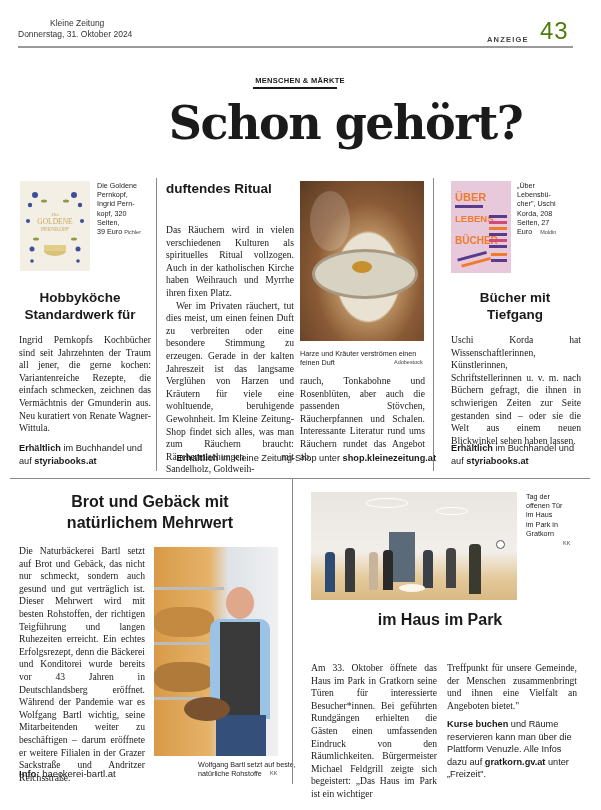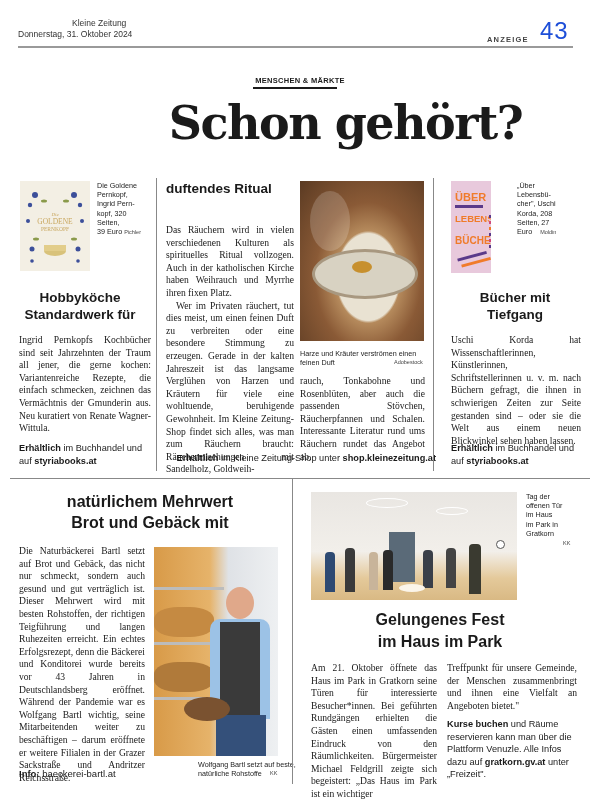--- a/index.html
+++ b/index.html
@@ -1,41 +1,41 @@
 <!DOCTYPE html>
 <html><head>
 <meta charset="utf-8">
 <style>
   html, body { margin:0; padding:0; background:#fff; }
   body { width:601px; height:810px; position:relative; overflow:hidden; color:#1a1a1a; font-family:"Liberation Serif", serif; }
   .abs { position:absolute; }
   .sans { font-family:"Liberation Sans", sans-serif; }
   .hdr-small { font-size:8.5px; line-height:11px; color:#333; }
   .anzeige { font-size:7.5px; letter-spacing:1.2px; color:#444; font-weight:bold; }
-  .pagenum { font-size:24px; font-weight:300; color:#1d4ed8; letter-spacing:1px; }
+  .pagenum { font-size:24px; font-weight:300; color:#4d7c0f; letter-spacing:1px; }
   .rule { background:#9a9a9a; height:1.5px; }
   .kicker { font-size:7.5px; font-weight:bold; letter-spacing:0.3px; text-align:center; }
   .kicker-line { height:2px; background:#1a1a1a; }
   .main-title { font-family:"DejaVu Serif", serif; font-weight:bold; font-size:46px; letter-spacing:-1.5px; text-align:center; line-height:50px;padding-left:45px; }
   .headline { font-family:"Liberation Sans", sans-serif; font-weight:bold; color:#1a1a1a; }
   .body { font-size:9.6px; line-height:12.6px; text-align:justify; hyphens:auto; }
   .body p { margin:0; }
   .indent { text-indent:10px; }
   .info { font-family:"Liberation Sans", sans-serif; font-size:9.2px; line-height:12.5px; }
   .info b { font-weight:bold; }
   .caption { font-family:"Liberation Sans", sans-serif; font-size:7.2px; line-height:9.2px; color:#222; }
   .credit { font-family:"Liberation Sans", sans-serif; font-size:5.5px; color:#444; }
   .vline { position:absolute; width:1px; background:#888; }
   .hline { position:absolute; height:1px; background:#888; }
   .img { position:absolute; overflow:hidden; }
 </style>
 </head>
 <body>
 
-<div class="abs sans hdr-small" style="left:26px;top:18px;padding-left:46px;">Kleine Zeitung</div>
+<div class="abs sans hdr-small" style="left:4px;top:18px;padding-left:46px;">Kleine Zeitung</div>
 <div class="abs sans hdr-small" style="left:18px;top:29px;">Donnerstag, 31. Oktober 2024</div>
 <div class="abs sans anzeige" style="left:487px;top:35px;">ANZEIGE</div>
 <div class="abs sans pagenum" style="left:540px;top:17px;">43</div>
 <div class="abs rule" style="left:18px;top:46px;width:555px;"></div>
 
 <div class="abs sans kicker" style="left:220px;top:76px;width:160px;">MENSCHEN &amp; MÄRKTE</div>
 <div class="abs kicker-line" style="left:253px;top:87px;width:84px;"></div>
 <div class="abs main-title" style="left:0;top:98px;width:601px;">Schon gehört?</div>
 
 <div class="img" style="left:20px;top:181px;width:70px;height:90px;background:#f3efe4;">
@@ -96,21 +96,21 @@
   <span>Harze und Kräuter verströmen einen feinen Duft</span>
 </div>
 <div class="abs credit" style="left:394px;top:359px;">Adobestock</div>
 <div class="abs body" style="left:300px;top:375px;width:125px;">rauch, Tonkabohne und Rosenblüten, aber auch die passenden Stövchen, Räucherpfannen und Schalen. Interessante Literatur rund ums Räuchern rundet das Angebot ab.</div>
 <div class="abs info" style="left:166px;top:452px;width:270px;text-align:right;">
   <b>Erhältlich</b><span> im Kleine Zeitung-Shop unter </span><b>shop.kleinezeitung.at</b>
 </div>
 
 <div class="vline" style="left:433px;top:178px;height:293px;"></div>
 
-<div class="img" style="left:451px;top:181px;width:40px;height:92px;background:#e8c9dc;">
+<div class="img" style="left:451px;top:181px;width:60px;height:92px;background:#e8c9dc;">
   <svg width="60" height="92" viewBox="0 0 60 92">
     <text x="4" y="20" font-size="11" font-weight="bold" fill="#f07b2a" font-family="Liberation Sans, sans-serif">ÜBER</text>
     <rect x="4" y="24" width="28" height="3" fill="#5a3a8a"></rect>
     <text x="4" y="41" font-size="9.5" font-weight="bold" fill="#f07b2a" font-family="Liberation Sans, sans-serif">LEBENS</text>
     <rect x="38" y="34" width="18" height="3" fill="#5a3a8a"></rect>
       <rect x="38" y="40" width="18" height="3" fill="#d04a7a"></rect>
     <rect x="38" y="46" width="18" height="3" fill="#f07b2a"></rect>
       <rect x="38" y="52" width="18" height="3" fill="#5a3a8a"></rect>
     <text x="4" y="63" font-size="10" font-weight="bold" fill="#f07b2a" font-family="Liberation Sans, sans-serif">BÜCHER</text>
     <rect x="38" y="58" width="18" height="3" fill="#d04a7a"></rect>
@@ -134,22 +134,22 @@
   <div>Tiefgang</div>
 </div>
 <div class="abs body" style="left:451px;top:334px;width:130px;">Uschi Korda hat Wissenschaftlerinnen, Künstlerinnen, Schriftstellerinnen u. v. m. nach Büchern gefragt, die ihnen in schwierigen Zeiten zur Seite gestanden sind – oder sie die Welt aus einem neuen Blickwinkel sehen haben lassen.</div>
 <div class="abs info" style="left:451px;top:442px;width:135px;">
   <b>Erhältlich</b><span> im Buchhandel und auf </span><b>styriabooks.at</b>
 </div>
 
 <div class="hline" style="left:10px;top:478px;width:580px;"></div>
 
 <div class="abs headline" style="left:10px;top:491px;width:280px;text-align:center;font-size:16px;line-height:21px;">
+  <div>Brot und Gebäck mit</div>
   <div>natürlichem Mehrwert</div>
-  <div>Brot und Gebäck mit</div>
 </div>
 <div class="abs body" style="left:19px;top:545px;width:126px;">Die Naturbäckerei Bartl setzt auf Brot und Gebäck, das nicht nur schmeckt, sondern auch gesund und gut verträglich ist. Dieser Mehrwert wird mit besten Rohstoffen, der richtigen Teigführung und langen Ruhezeiten erreicht. Ein echtes Erfolgsrezept, denn die Bäckerei und Konditorei wurde bereits vor 43 Jahren in Deutschlandsberg eröffnet. Während der Pandemie war es Wolfgang Bartl wichtig, seine Mitarbeitenden weiter zu beschäftigen – darum eröffnete er weitere Filialen in der Grazer Sackstraße und Andritzer Reichsstraße.</div>
 <div class="abs info" style="left:19px;top:768px;width:130px;font-size:9.5px;">
   <b>Info:</b><span> baeckerei-bartl.at</span>
 </div>
 <div class="img" style="left:154px;top:547px;width:124px;height:209px;background:linear-gradient(90deg,#d89a48 0%,#e6b36a 45%,#dfe2e6 60%,#eef0f2 100%);">
   <div style="position:absolute;left:0;top:40px;width:70px;height:3px;background:#bcbcbc;"></div>
   <div style="position:absolute;left:0;top:95px;width:70px;height:3px;background:#bcbcbc;"></div>
   <div style="position:absolute;left:0;top:150px;width:70px;height:3px;background:#bcbcbc;"></div>
   <div style="position:absolute;left:0;top:60px;width:60px;height:30px;border-radius:40%;background:#c58a42;"></div>
@@ -181,20 +181,19 @@
 </div>
 <div class="abs caption" style="left:526px;top:492px;width:60px;">
   <div>Tag der</div>
   <div>offenen Tür</div>
   <div>im Haus</div>
   <div>im Park in</div>
   <div>Gratkorn</div>
 </div>
 <div class="abs credit" style="left:563px;top:540px;">KK</div>
 <div class="abs headline" style="left:300px;top:609px;width:280px;text-align:center;font-size:16px;line-height:22px;">
-  <div>Gelungenes Fest</div>
   <div>im Haus im Park</div>
 </div>
-<div class="abs body" style="left:311px;top:662px;width:126px;">Am 21. Oktober öffnete das Haus im Park in Gratkorn seine Türen für interessierte Besucher*innen. Bei geführten Rundgängen erhielten die Gästen einen umfassenden Eindruck von den Räumlichkeiten. Bürgermeister Michael Feldgrill zeigte sich begeistert: „Das Haus im Park ist ein wichtiger</div>
+<div class="abs body" style="left:311px;top:662px;width:126px;">Am 33. Oktober öffnete das Haus im Park in Gratkorn seine Türen für interessierte Besucher*innen. Bei geführten Rundgängen erhielten die Gästen einen umfassenden Eindruck von den Räumlichkeiten. Bürgermeister Michael Feldgrill zeigte sich begeistert: „Das Haus im Park ist ein wichtiger</div>
 <div class="abs body" style="left:447px;top:662px;width:130px;">Treffpunkt für unsere Gemeinde, der Menschen zusammenbringt und ihnen eine Vielfalt an Angeboten bietet."</div>
 <div class="abs info" style="left:447px;top:718px;width:132px;">
   <b>Kurse buchen</b><span> und Räume reservieren kann man über die Plattform Venuzle. Alle Infos dazu auf </span><b>gratkorn.gv.at</b><span> unter „Freizeit".</span>
 </div>
 
 </body></html>

